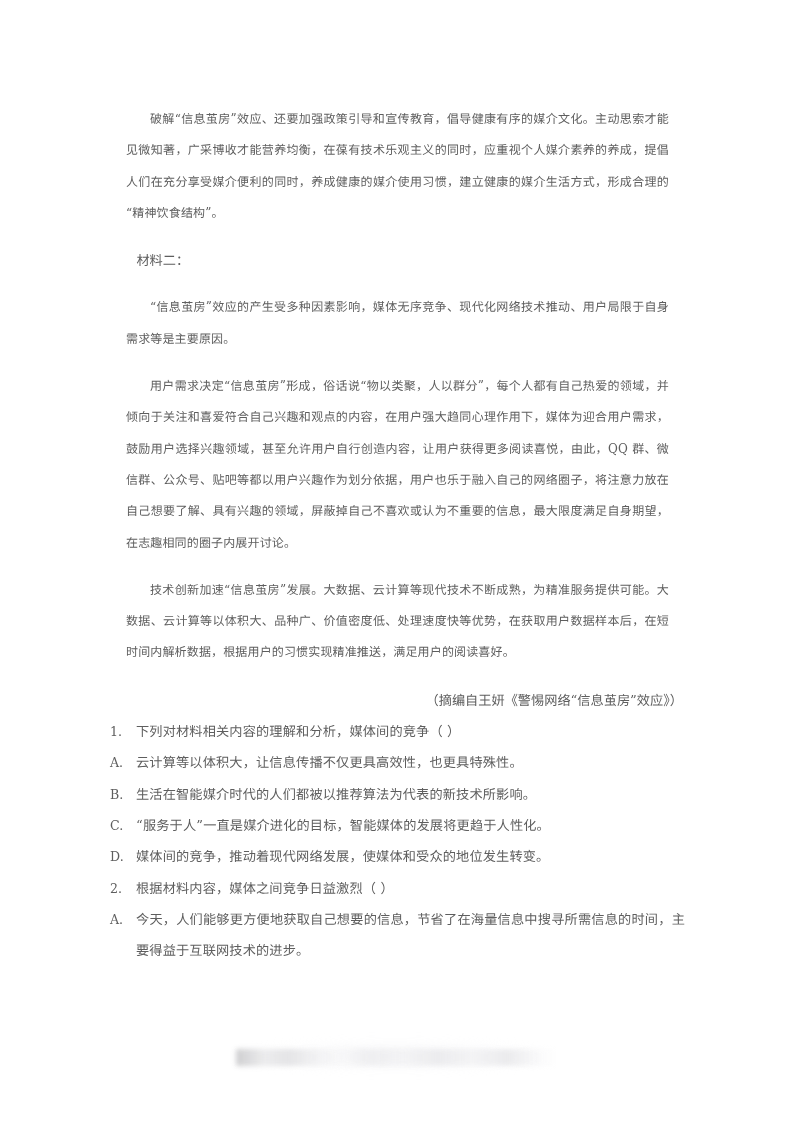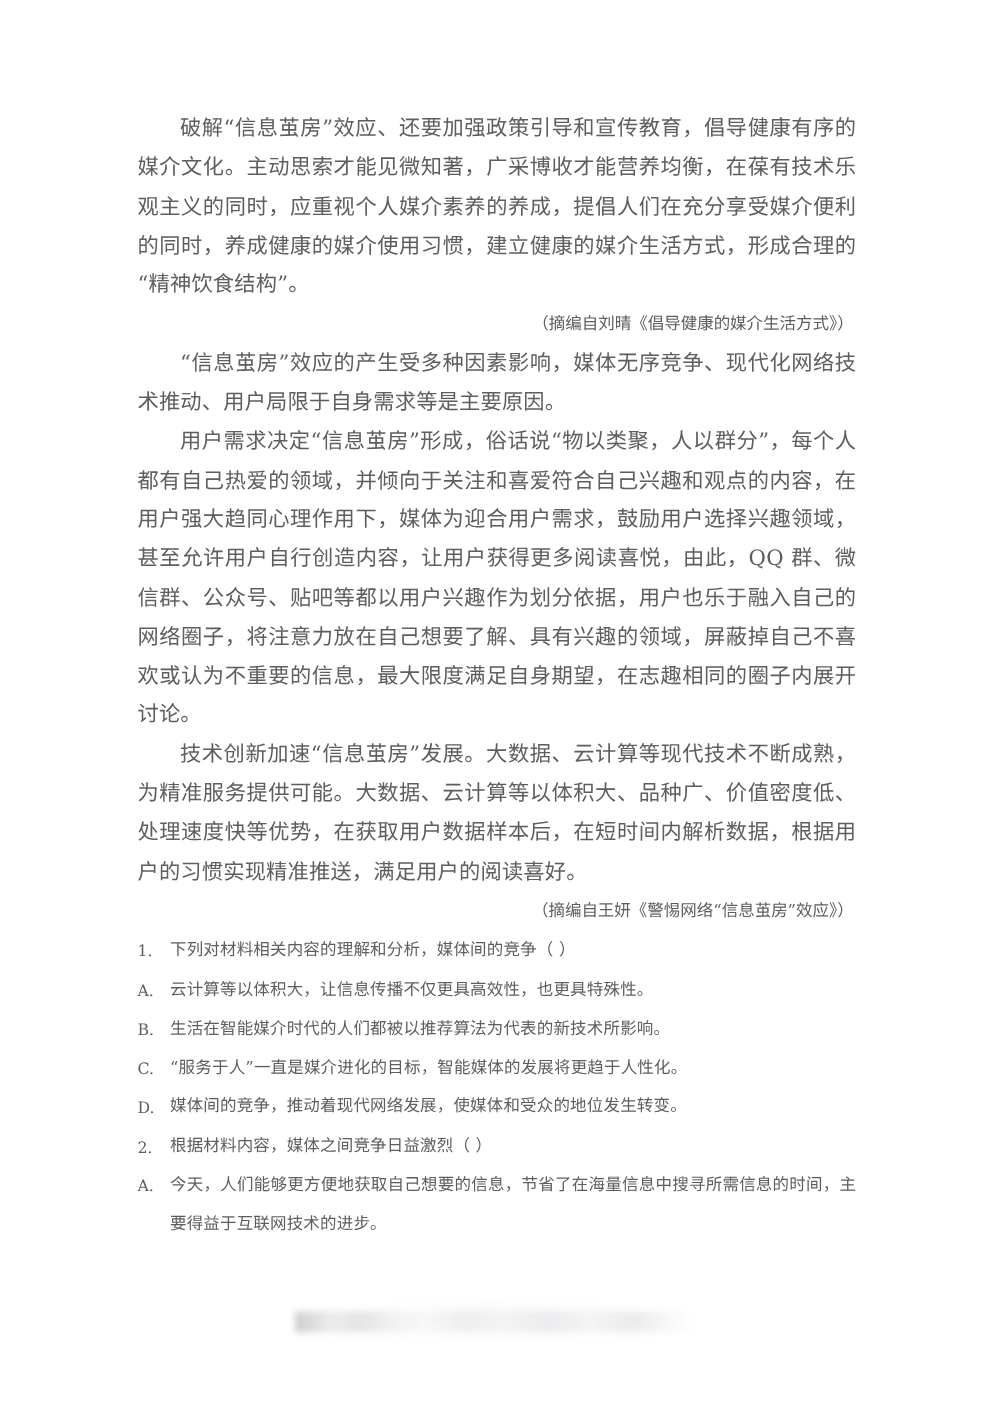--- a/index.html
+++ b/index.html
@@ -23,27 +23,27 @@
   }
   .content {
     position: absolute;
     left: 110px;
     top: 88px;
     width: 575px;
   }
   
   .para {
     font-family: "DejaVu Serif", "Liberation Serif", serif;
-    font-size: 17px;
+    font-size: 12px;
     line-height: 31.3px;
     color: #5e5e5e;
     text-align: justify;
     text-justify: inter-ideograph;
     text-indent: 2em;
-    margin: 0;
+    margin: 16px;
     letter-spacing: 0.15px;
   }
   
   .material-label {
     font-family: "DejaVu Serif", "Liberation Serif", serif;
     font-size: 13.2px;
     line-height: 31.3px;
     color: #5e5e5e;
     text-indent: 2em;
     margin: 0;
@@ -130,22 +130,22 @@
 </style>
 </head>
 <body>
 
 <div class="page">
 
   <div class="content">
 
     <p class="para">破解“信息茧房”效应、还要加强政策引导和宣传教育，倡导健康有序的媒介文化。主动思索才能见微知著，广采博收才能营养均衡，在葆有技术乐观主义的同时，应重视个人媒介素养的养成，提倡人们在充分享受媒介便利的同时，养成健康的媒介使用习惯，建立健康的媒介生活方式，形成合理的“精神饮食结构”。</p>
 
-    <p class="attribution">（摘编自刘晴《倡导健康的媒介生活方式》）</p>
 
+    <p class="material-label">材料二：</p>
 
     <p class="para">“信息茧房”效应的产生受多种因素影响，媒体无序竞争、现代化网络技术推动、用户局限于自身需求等是主要原因。</p>
 
 
     <p class="para">用户需求决定“信息茧房”形成，俗话说“物以类聚，人以群分”，每个人都有自己热爱的领域，并倾向于关注和喜爱符合自己兴趣和观点的内容，在用户强大趋同心理作用下，媒体为迎合用户需求，鼓励用户选择兴趣领域，甚至允许用户自行创造内容，让用户获得更多阅读喜悦，由此，QQ 群、微信群、公众号、贴吧等都以用户兴趣作为划分依据，用户也乐于融入自己的网络圈子，将注意力放在自己想要了解、具有兴趣的领域，屏蔽掉自己不喜欢或认为不重要的信息，最大限度满足自身期望，在志趣相同的圈子内展开讨论。</p>
 
     <p class="para">技术创新加速“信息茧房”发展。大数据、云计算等现代技术不断成熟，为精准服务提供可能。大数据、云计算等以体积大、品种广、价值密度低、处理速度快等优势，在获取用户数据样本后，在短时间内解析数据，根据用户的习惯实现精准推送，满足用户的阅读喜好。</p>
 
     <p class="attribution">（摘编自王妍《警惕网络“信息茧房”效应》）</p>
 

